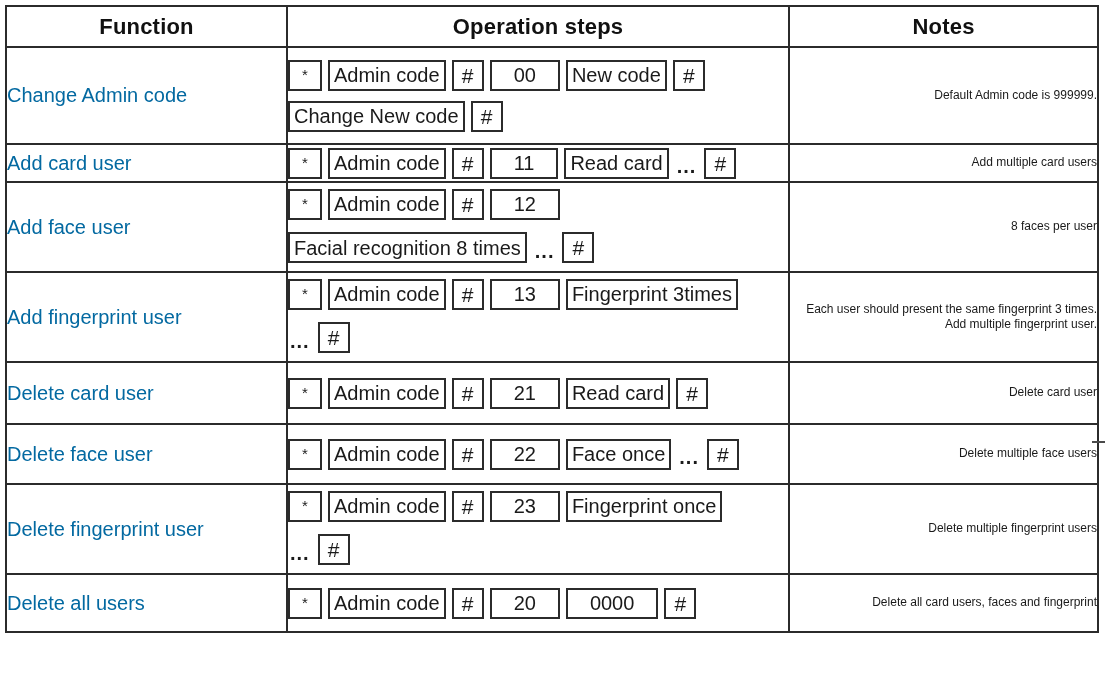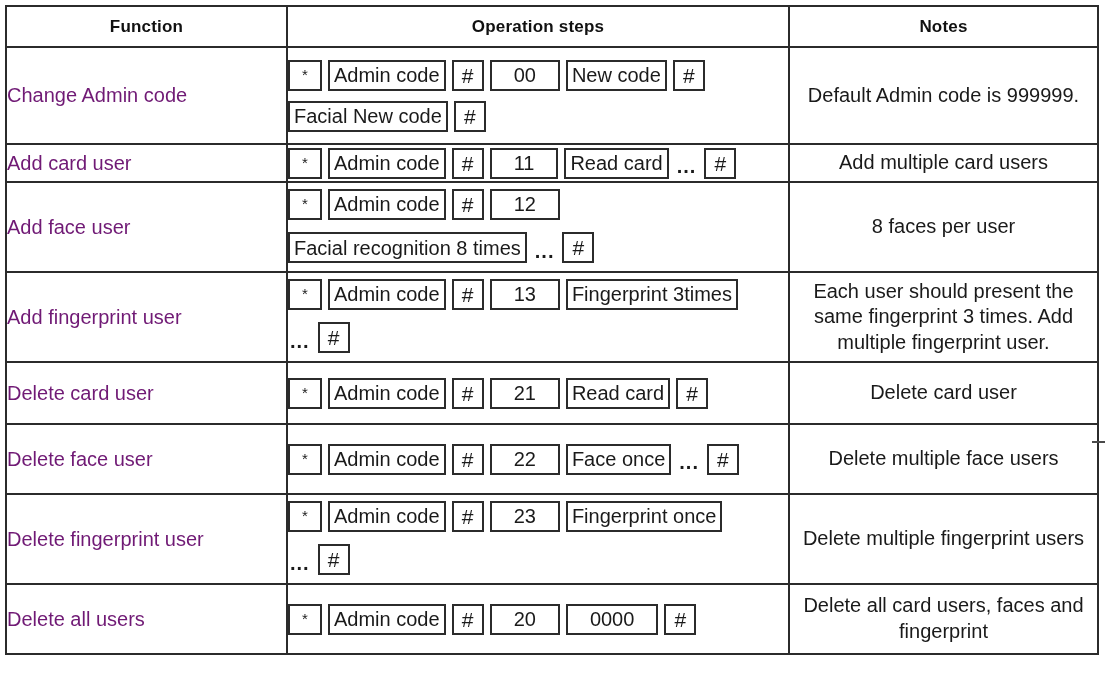--- a/index.html
+++ b/index.html
@@ -40,41 +40,41 @@
     background: #ffffff;
   }
 
   col.c-function { width: 281px; }
   col.c-steps    { width: 502px; }
   col.c-notes    { width: 309px; }
 
   
   thead th {
     height: 39px;
-    font-size: 17px;
+    font-size: 22px;
     font-weight: bold;
     text-align: center;
     letter-spacing: 0.2px;
     color: #111111;
   }
 
   
   td.fn {
     padding: 6px 0 6px 16px;
     font-size: 20px;
     line-height: 1.25;
     text-align: left;
-    color: #701a75;
+    color: #0369a1;
   }
 
   td.notes {
     padding: 8px 10px 8px 14px;
-    font-size: 20px;
+    font-size: 12px;
     line-height: 1.28;
-    text-align: center;
+    text-align: right;
     color: #1a1a1a;
   }
 
   td.steps {
     padding: 7px 6px 7px 14px;
   }
 
   .steps-flow {
     display: flex;
     flex-wrap: wrap;
@@ -186,21 +186,21 @@
                 <span class="glyph">00</span>
               </span>
               <span class="key wide">
                 <span class="glyph">New code</span>
               </span>
               <span class="key hash">
                 <span class="glyph">#</span>
               </span>
               <div class="line-break"></div>
               <span class="key wide">
-                <span class="glyph">Facial New code</span>
+                <span class="glyph">Change New code</span>
               </span>
               <span class="key hash">
                 <span class="glyph">#</span>
               </span>
             </div>
           </td>
           <td class="notes">Default Admin code is 999999.</td>
         </tr>
         <tr style="height: 32px;">
           <td class="fn">Add card user</td>
@@ -304,21 +304,21 @@
               <span class="key wide">
                 <span class="glyph">Read card</span>
               </span>
               <span class="key hash">
                 <span class="glyph">#</span>
               </span>
             </div>
           </td>
           <td class="notes">Delete card user</td>
         </tr>
-        <tr style="height: 70px;">
+        <tr style="height: 60px;">
           <td class="fn">Delete face user</td>
           <td class="steps">
             <div class="steps-flow">
               <span class="key star">
                 <span class="glyph">*</span>
               </span>
               <span class="key wide">
                 <span class="glyph">Admin code</span>
               </span>
               <span class="key hash">
@@ -359,21 +359,21 @@
               </span>
               <div class="line-break"></div>
               <span class="ellipsis">...</span>
               <span class="key hash">
                 <span class="glyph">#</span>
               </span>
             </div>
           </td>
           <td class="notes">Delete multiple fingerprint users</td>
         </tr>
-        <tr style="height: 70px;">
+        <tr style="height: 58px;">
           <td class="fn">Delete all users</td>
           <td class="steps">
             <div class="steps-flow">
               <span class="key star">
                 <span class="glyph">*</span>
               </span>
               <span class="key wide">
                 <span class="glyph">Admin code</span>
               </span>
               <span class="key hash">

